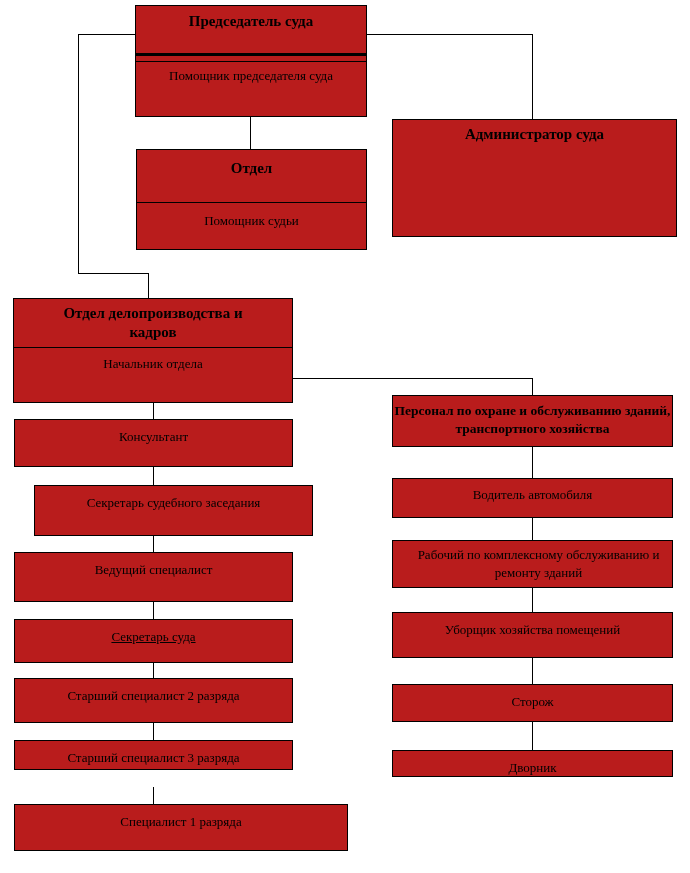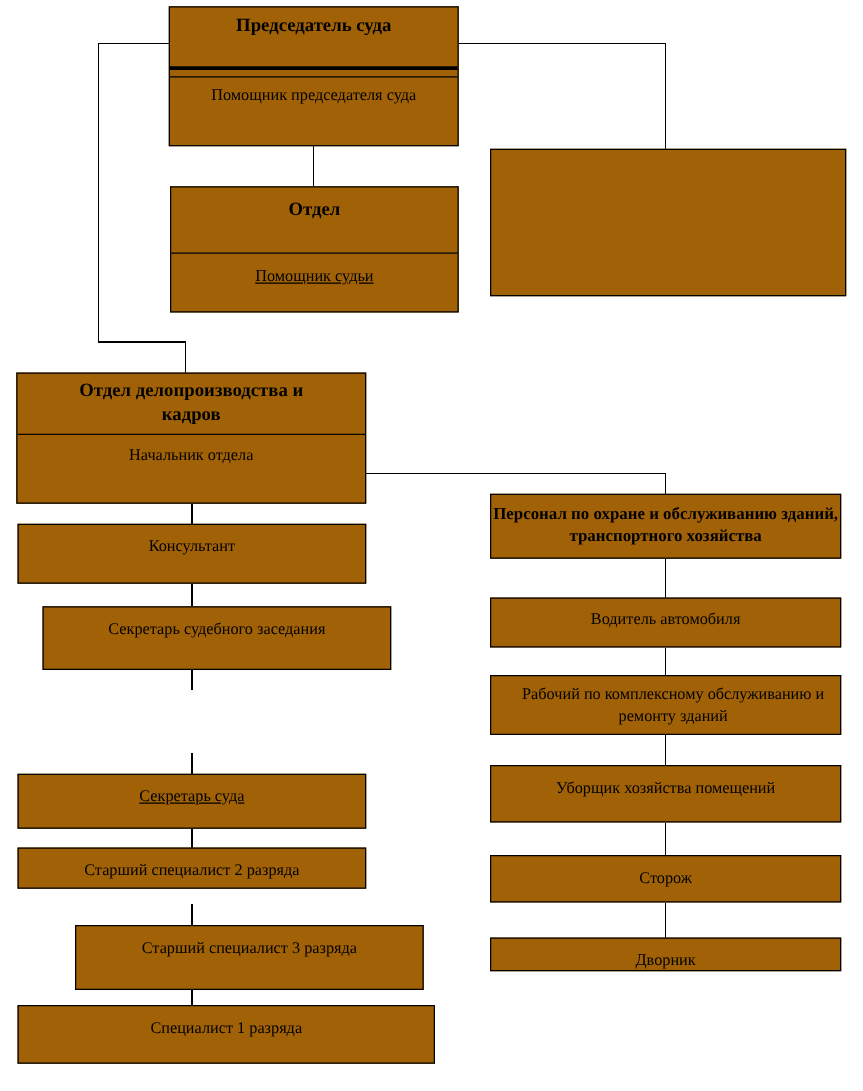--- a/index.html
+++ b/index.html
@@ -8,53 +8,53 @@
     width:690px;height:873px;
     background:#fff;
     font-family:"Liberation Serif","DejaVu Serif",serif;
     color:#000;
     overflow:hidden;
   }
   .lines{position:absolute;left:0;top:0;width:690px;height:873px;}
   .box{
     position:absolute;
     border:1px solid #000;
-    background:#a16207;
+    background:#b91c1c;
     box-sizing:border-box;
     text-align:center;
   }
   .title{font-weight:bold;font-size:15px;line-height:19px;}
   .title-sm{font-weight:bold;font-size:13.5px;line-height:18px;}
   .plain{font-size:13px;line-height:17px;}
   
   .b-chair{left:135px;top:5px;width:232px;height:112px;}
   .b-chair .c1{height:50px;border-bottom:3px solid #000;padding-top:6px;box-sizing:border-box;}
   .b-chair .c2{height:5px;border-bottom:1px solid #000;}
   .b-chair .c3{padding-top:5px;}
   
   .b-judges{left:136px;top:149px;width:231px;height:101px;}
   .b-judges .c1{height:53px;border-bottom:1px solid #000;padding-top:9px;box-sizing:border-box;}
-  .b-judges .c3{padding-top:9px;text-decoration:underline;}
+  .b-judges .c3{padding-top:9px;}
   
   .b-admin{left:392px;top:119px;width:285px;height:118px;padding-top:5px;}
   .b-admin .desc{font-size:13px;line-height:19px;padding:0 6px;}
   
   .b-dept{left:13px;top:298px;width:280px;height:105px;}
   .b-dept .c1{height:49px;border-bottom:1px solid #000;padding:5px 28px 0 28px;box-sizing:border-box;}
   .b-dept .c3{padding-top:7px;}
   
   .b-maint{left:392px;top:395px;width:281px;height:52px;padding-top:6px;box-sizing:border-box;}
   
   .item{padding-top:8px;box-sizing:border-box;}
   #li0{left:14px;top:419px;width:279px;height:48px;}
   #li1{left:14px;top:485px;width:279px;height:51px;margin-left:20px;}
   #li2{left:14px;top:552px;width:279px;height:50px;}
   #li3{left:14px;top:619px;width:279px;height:44px;text-decoration:underline;}
-  #li4{left:14px;top:678px;width:279px;height:33px;}
-  #li5{left:14px;top:740px;width:279px;height:52px;margin-left:46px;}
+  #li4{left:14px;top:678px;width:279px;height:45px;}
+  #li5{left:14px;top:740px;width:279px;height:30px;}
   #li6{left:14px;top:804px;width:334px;height:47px;}
   #ri0{left:392px;top:478px;width:281px;height:40px;padding-top:7px;}
   #ri1{left:392px;top:540px;width:281px;height:48px;padding-top:5px;line-height:18px;padding-left:12px;}
   #ri2{left:392px;top:612px;width:281px;height:46px;}
   #ri3{left:392px;top:684px;width:281px;height:38px;}
   #ri4{left:392px;top:750px;width:281px;height:27px;}
 </style>
 </head>
 <body>
 
@@ -74,29 +74,31 @@
     <div class="c2"></div>
     <div class="c3 plain">Помощник председателя суда</div>
   </div>
 
   <div class="box b-judges">
     <div class="c1 title">Отдел</div>
     <div class="c3 plain">Помощник судьи</div>
   </div>
 
   <div class="box b-admin">
+    <div class="title">Администратор суда</div>
   </div>
 
   <div class="box b-dept">
     <div class="c1 title">Отдел делопроизводства и кадров</div>
     <div class="c3 plain">Начальник отдела</div>
   </div>
 
   <div class="box item plain" id="li0">Консультант</div>
   <div class="box item plain" id="li1">Секретарь судебного заседания</div>
+  <div class="box item plain" id="li2">Ведущий специалист</div>
   <div class="box item plain" id="li3">Секретарь суда</div>
   <div class="box item plain" id="li4">Старший специалист 2 разряда</div>
   <div class="box item plain" id="li5">Старший специалист 3 разряда</div>
   <div class="box item plain" id="li6">Специалист 1 разряда</div>
 
   <div class="box b-maint title-sm">Персонал по охране и обслуживанию зданий, транспортного хозяйства</div>
 
   <div class="box item plain" id="ri0">Водитель автомобиля</div>
   <div class="box item plain" id="ri1">Рабочий по комплексному обслуживанию и ремонту зданий</div>
   <div class="box item plain" id="ri2">Уборщик хозяйства помещений</div>

